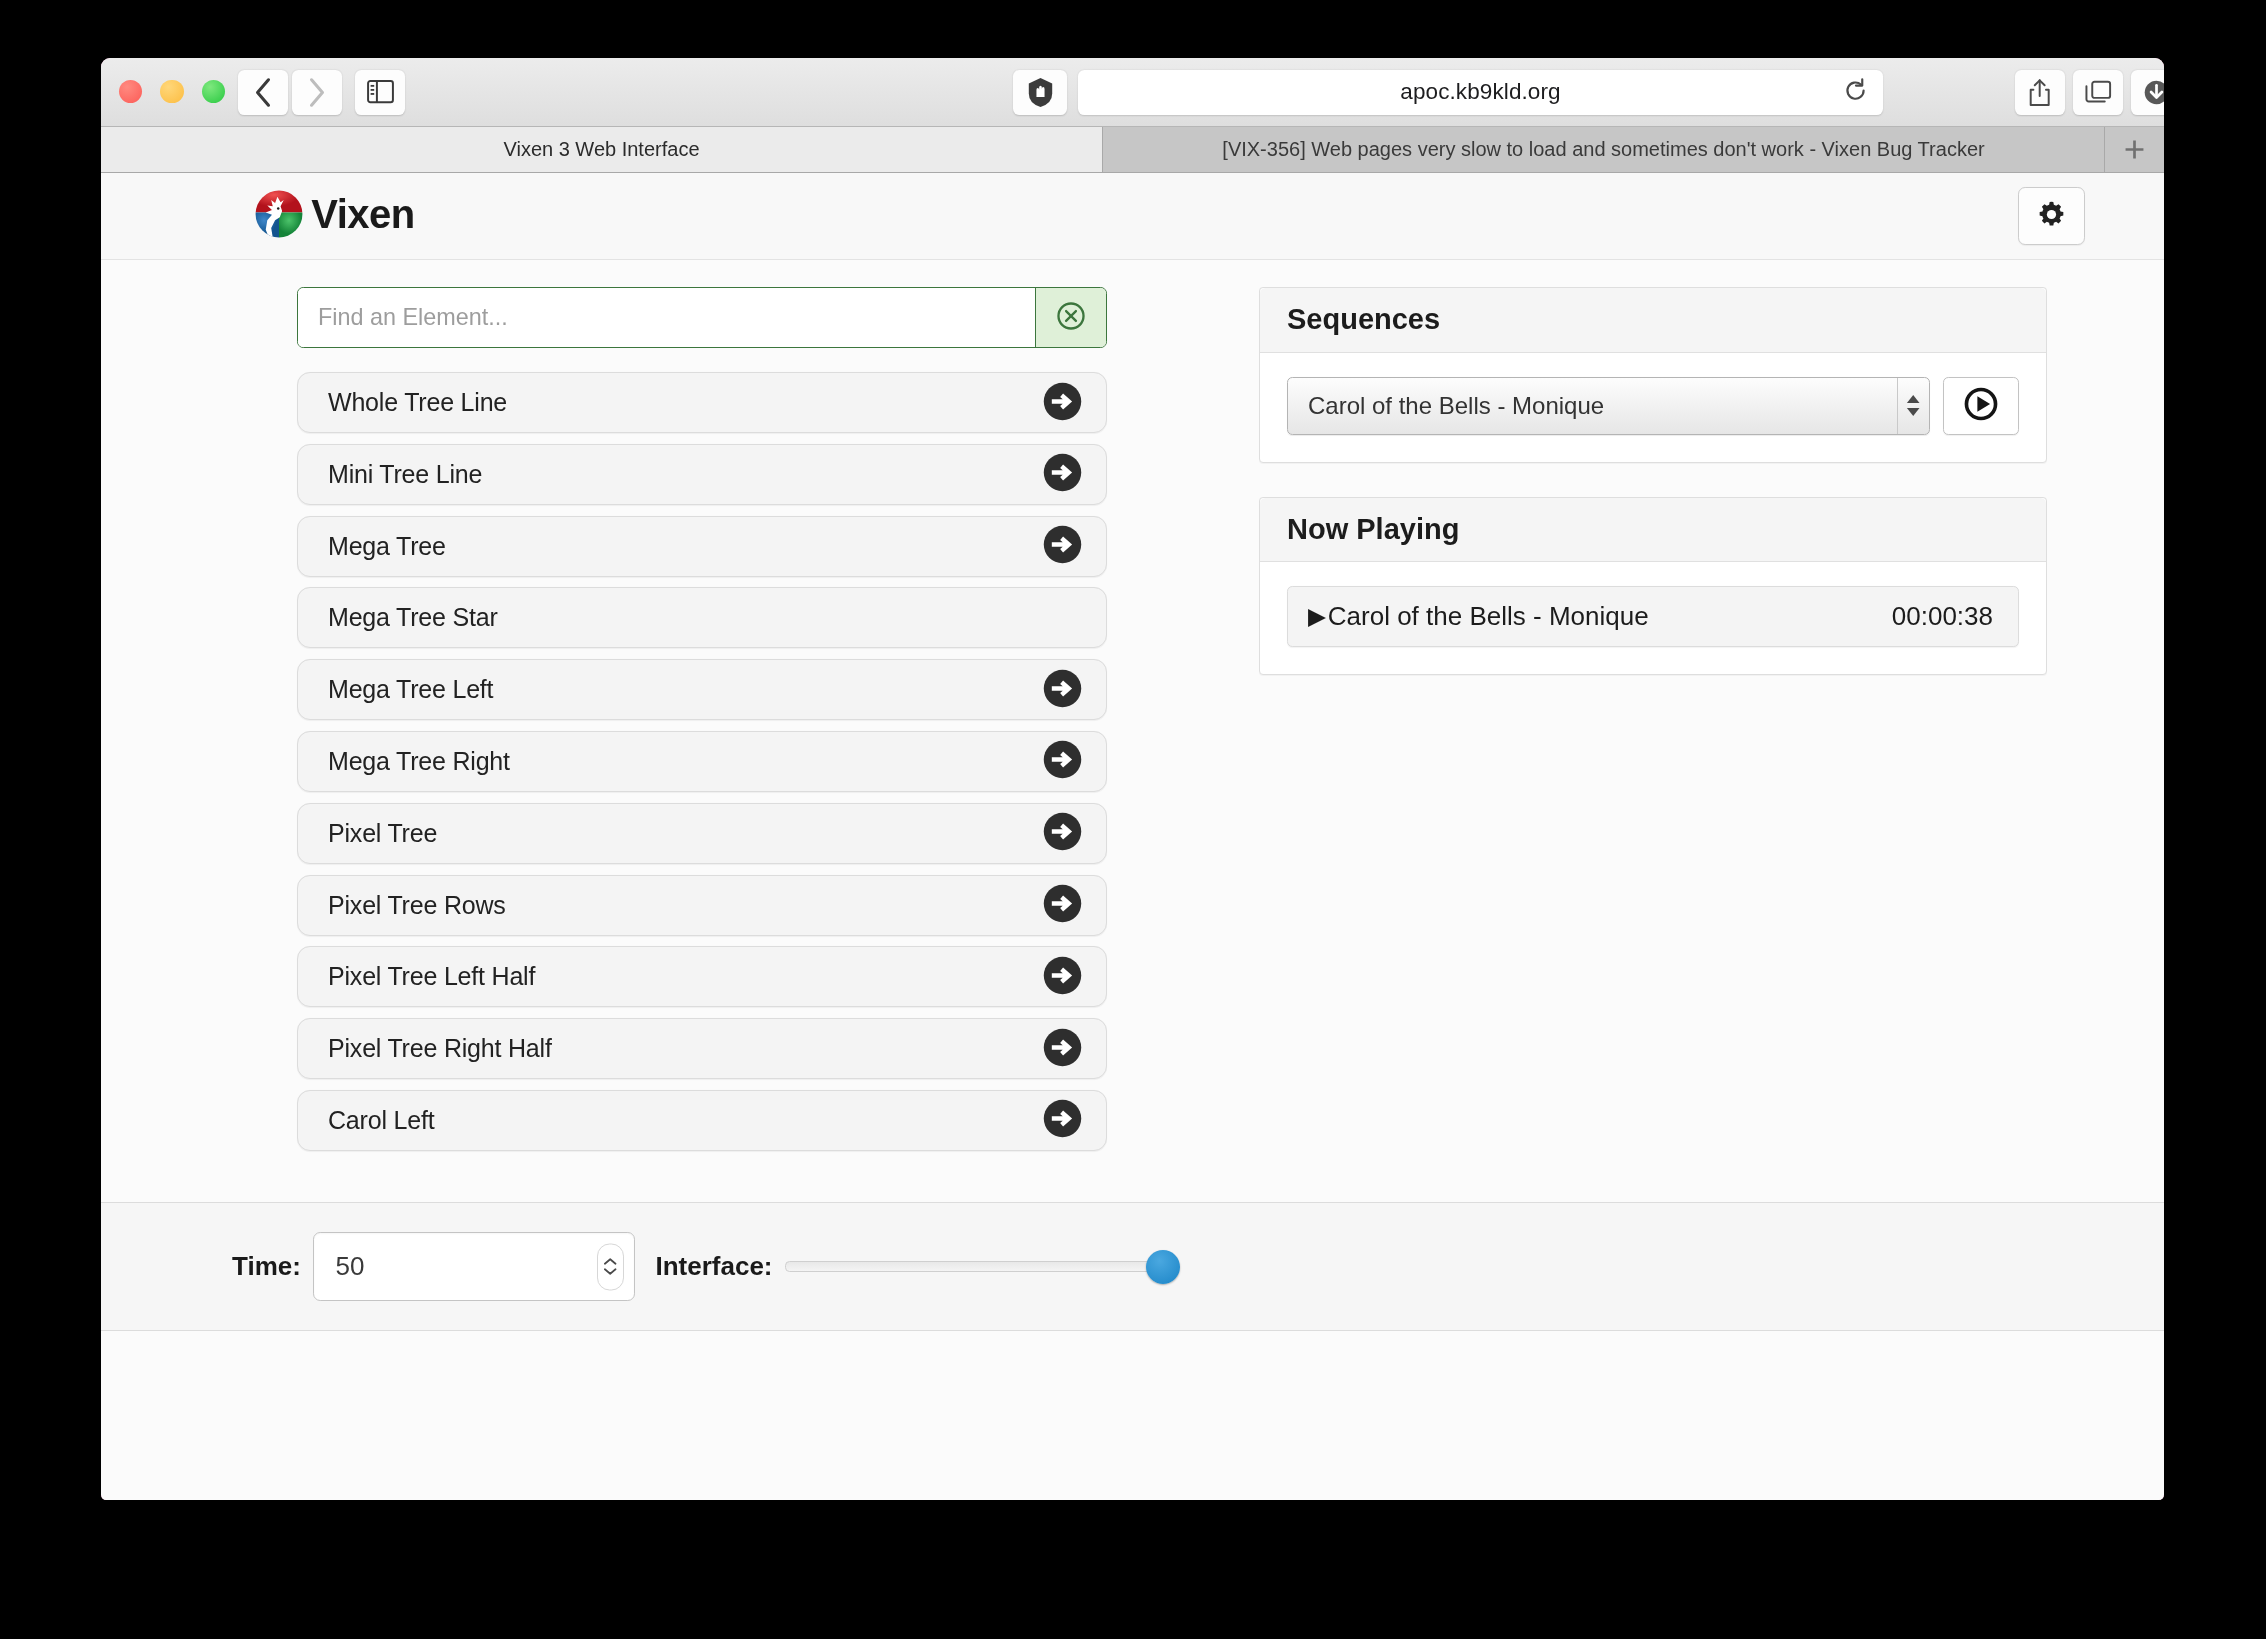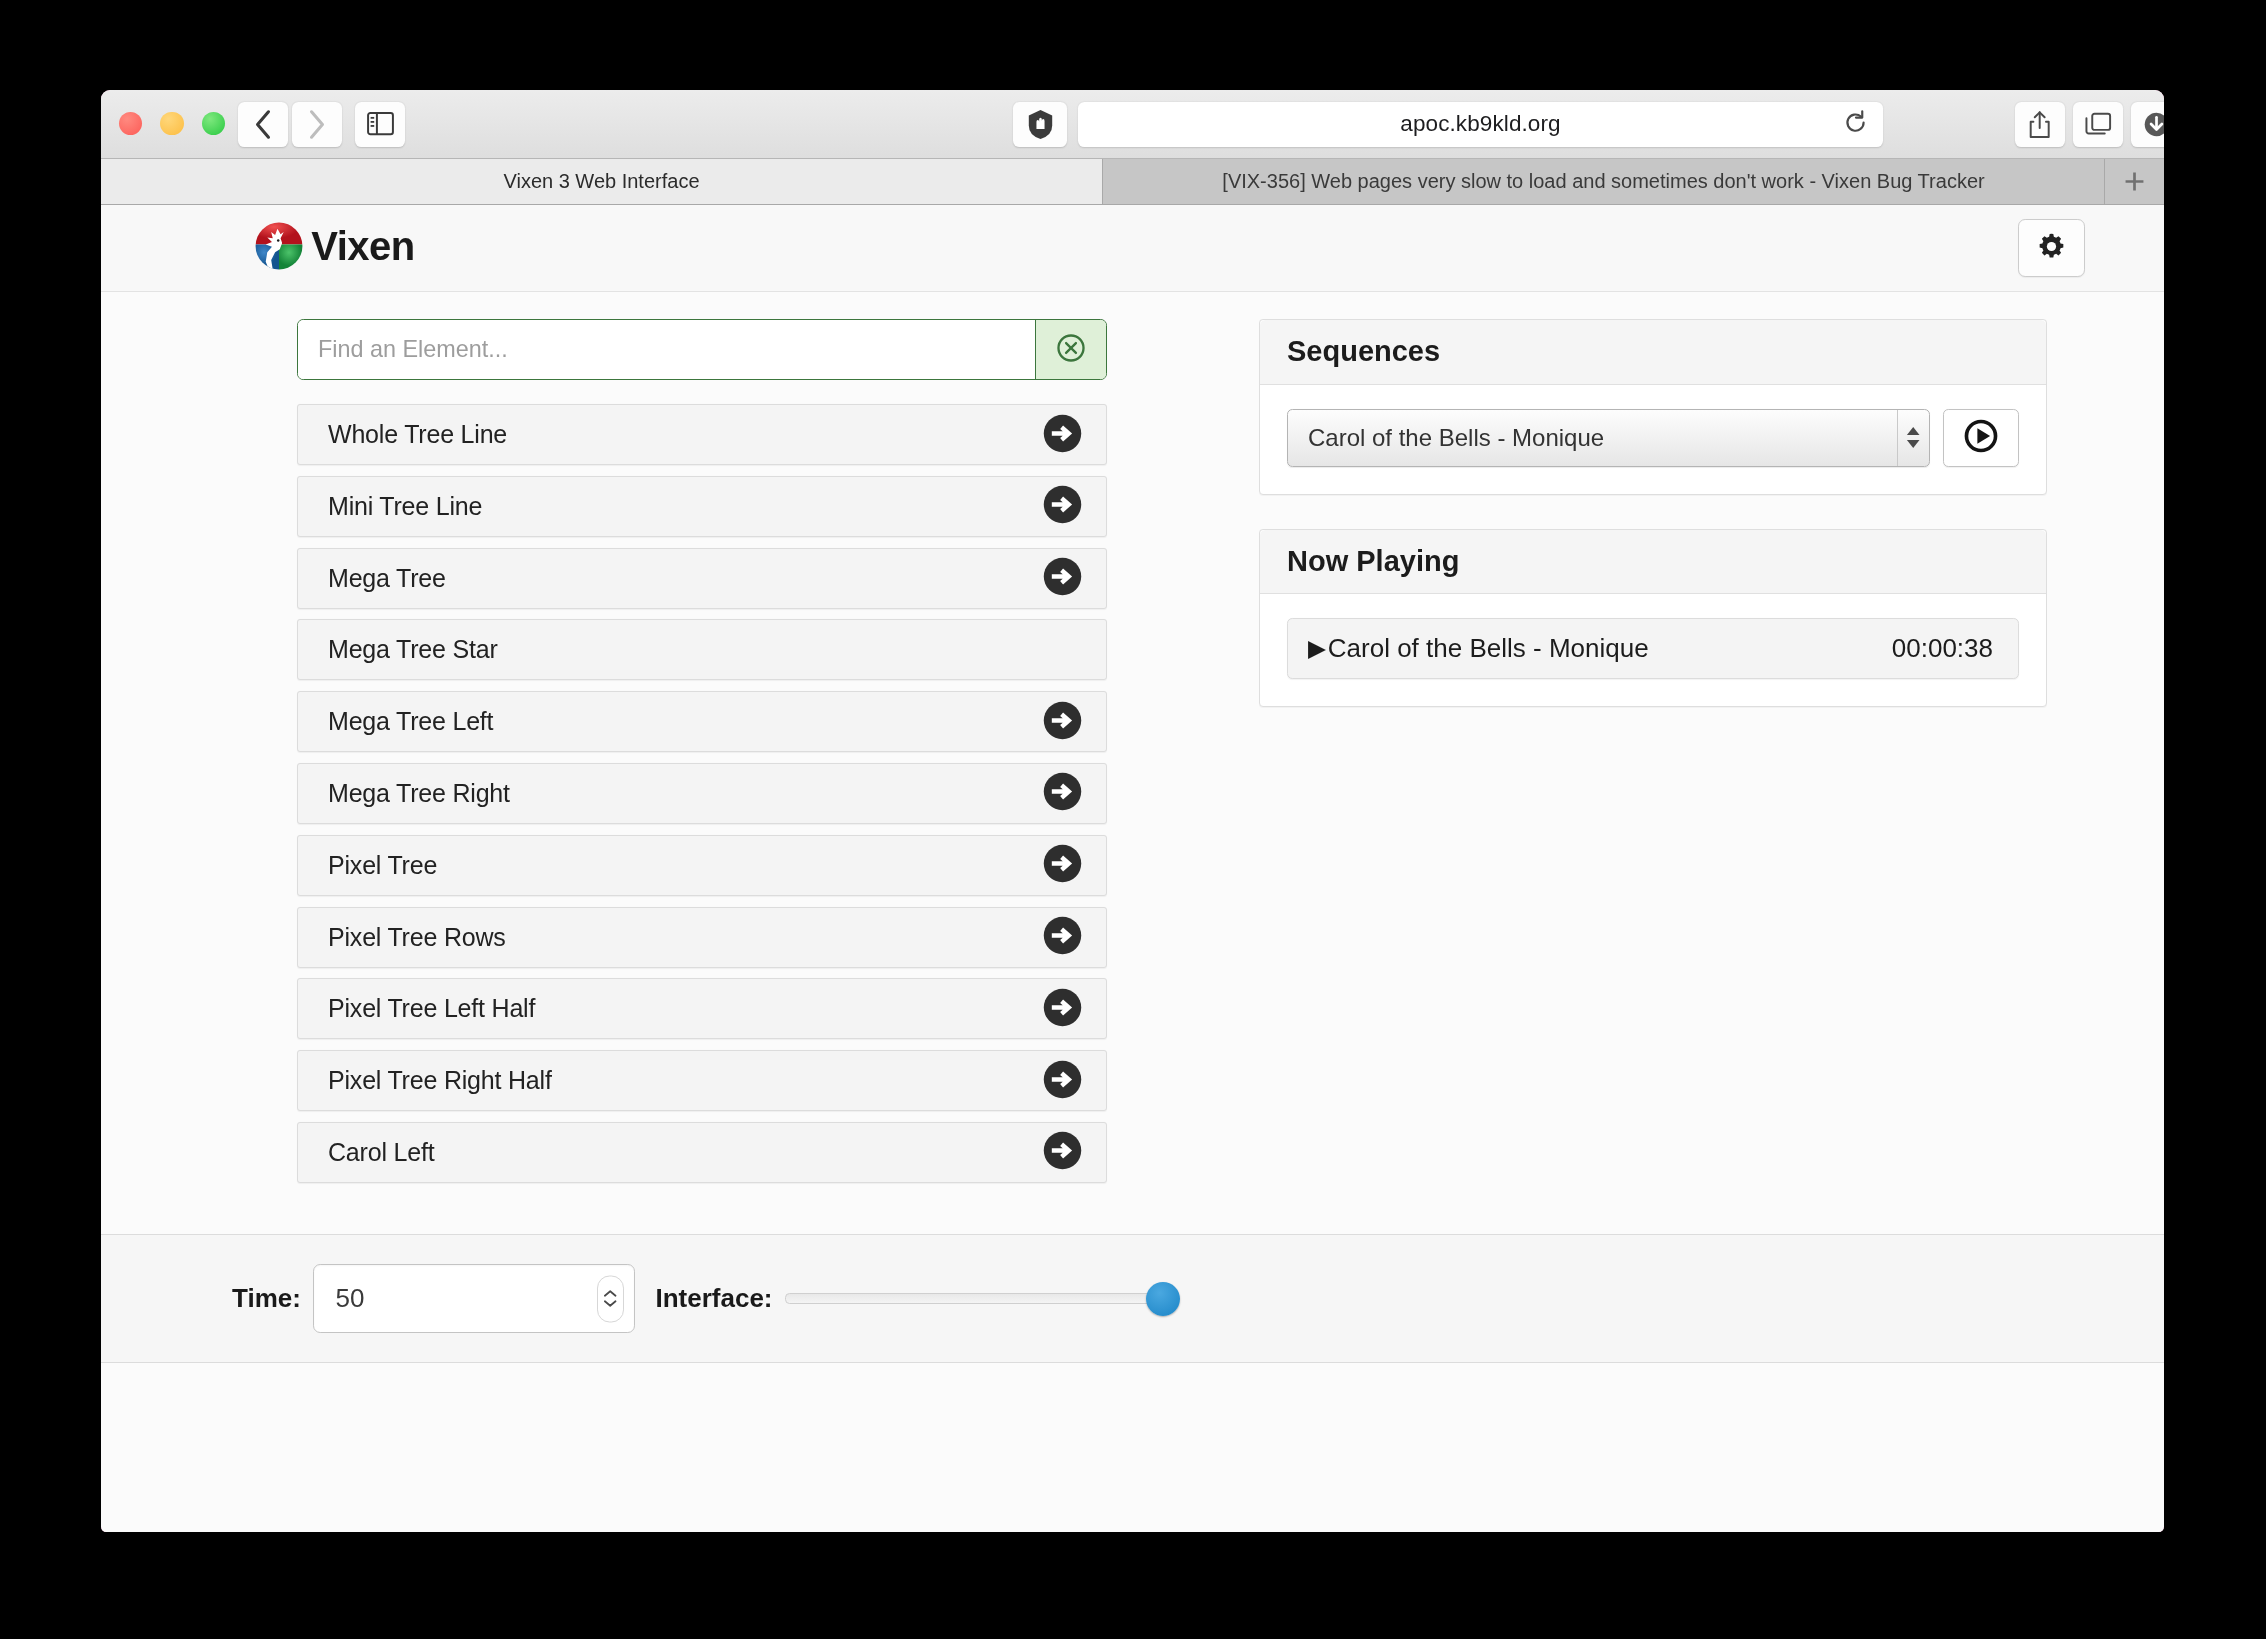--- a/index.html
+++ b/index.html
@@ -12,21 +12,20 @@
 
   
   .window {
     position: absolute;
     left: 101px; top: 58px;
     width: 2063px; height: 1442px;
     border-radius: 9px 9px 5.4px 5.4px;
     background: #f9a8d4;
     overflow: hidden;
     box-shadow: 0 9px 36px rgba(0,0,0,0.5);
-    margin-top: 32px;
   }
 
   
   .toolbar {
     position: relative;
     height: 68px;
     background: linear-gradient(to bottom, #ececec, #dedede);
     border-bottom: 0.9px solid #b6b6b6;
   }
   .traffic { position: absolute; left: 18px; top: 21.6px; display: flex; gap: 18px; }
@@ -153,21 +152,21 @@
     display: flex; align-items: center; justify-content: center;
   }
 
   .element-list { margin-top: 24px; }
   .el-item {
     position: relative;
     height: 59px;
     margin-bottom: 10.8px;
     background: #f4f4f4;
     border: 0.9px solid #dcdcdc;
-    border-radius: 3px;
+    border-radius: 13px;
     box-shadow: 0 0.9px 0.9px rgba(0,0,0,0.05);
     display: flex; align-items: center;
   }
   .el-label {
     font-size: 25px; color: #222;
     padding-left: 30px;
     letter-spacing: -0.2px;
   }
   .el-arrow {
     position: absolute; right: 20px; top: 50%;

